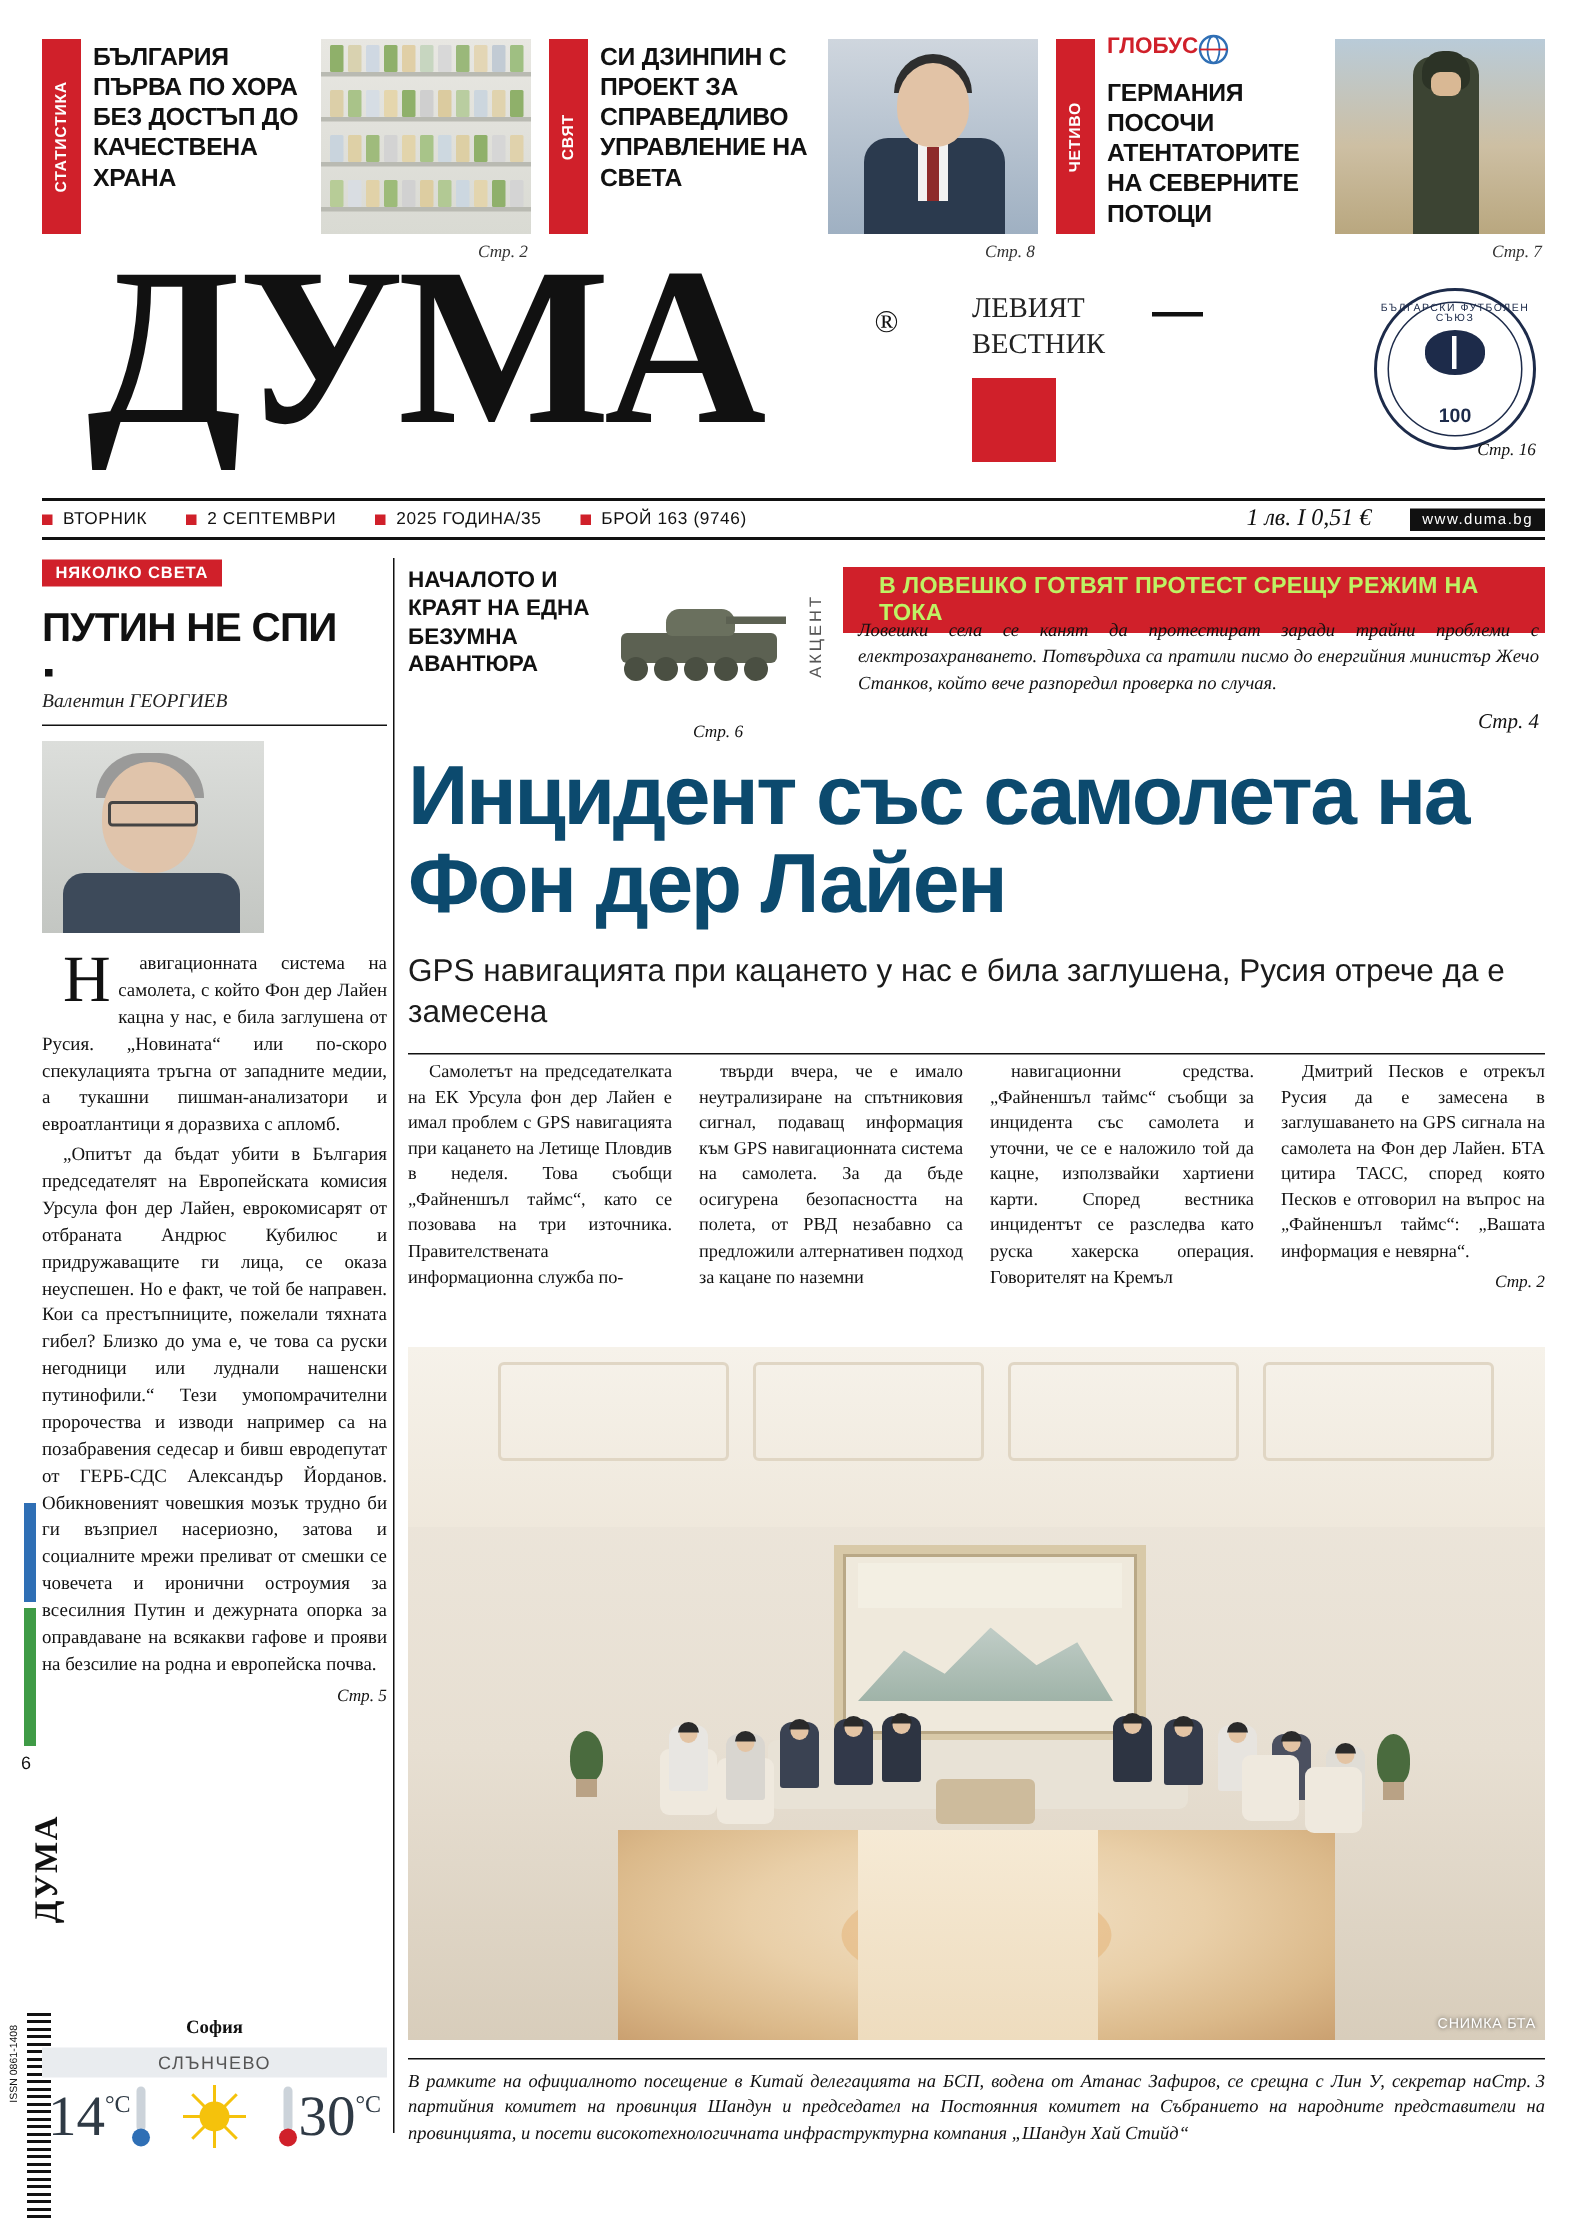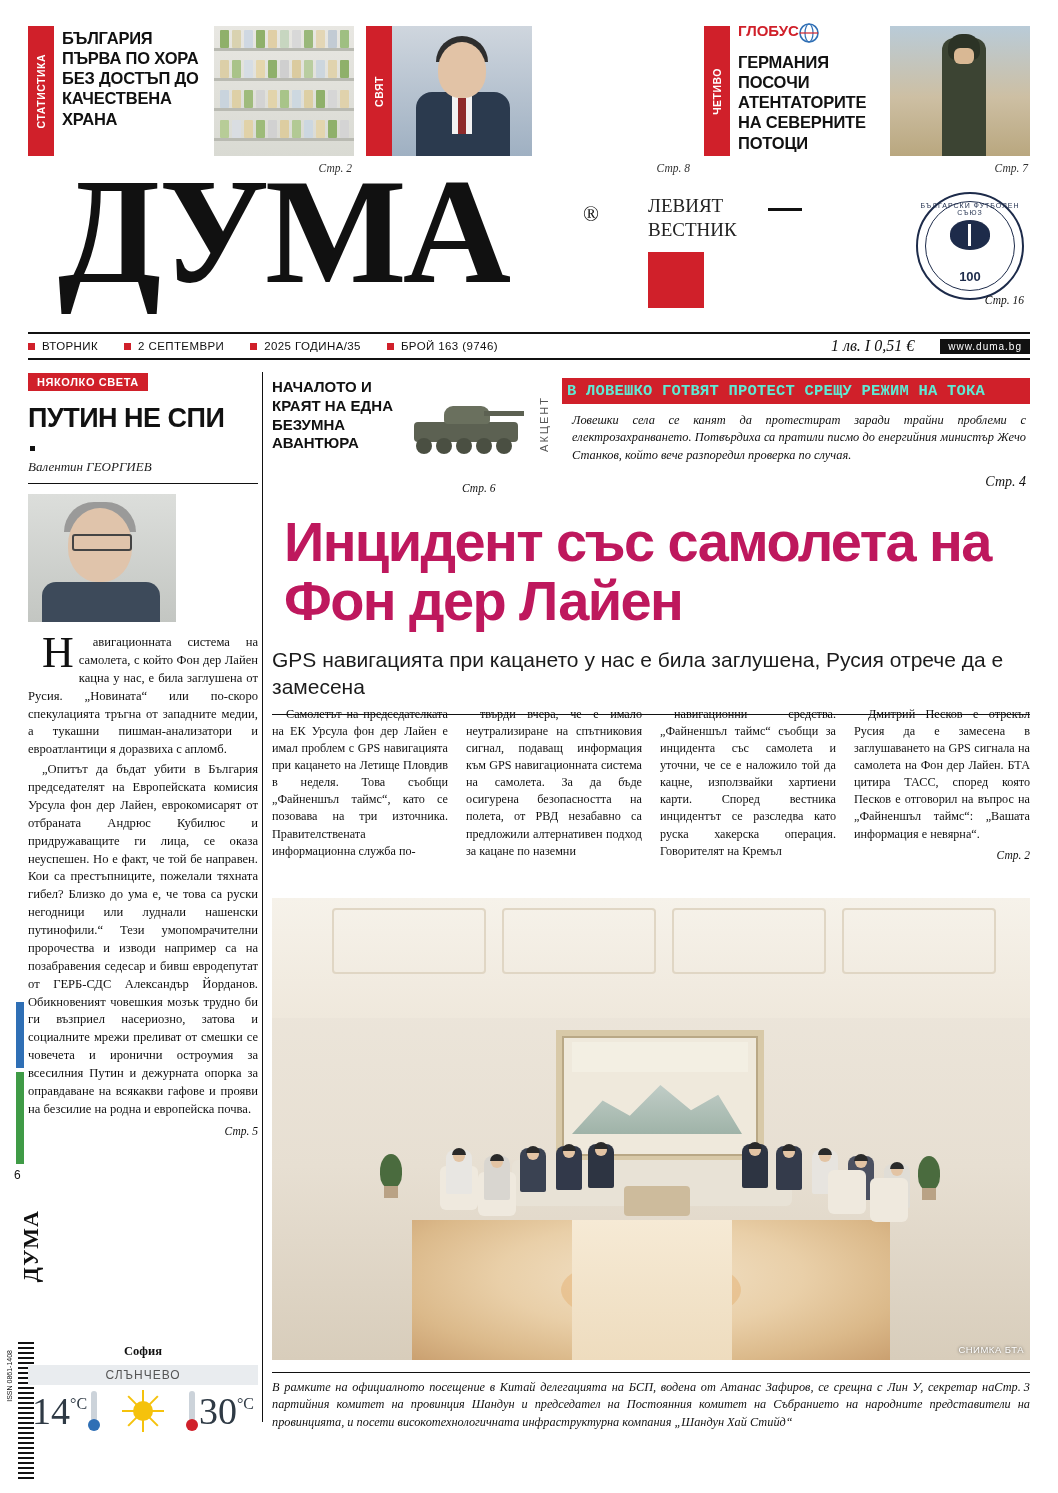--- a/index.html
+++ b/index.html
@@ -183,37 +183,37 @@
   .pg6{position:absolute;left:190px;top:104px;font-style:italic;font-size:11.5px;}
 
   .akcent{position:absolute;left:532px;top:378px;width:498px;height:110px;}
   .akcent .vt{
     position:absolute;left:0;top:0;width:24px;height:92px;
     display:flex;align-items:center;justify-content:center;color:#555;
     font-family:"Liberation Sans",sans-serif;font-size:11px;letter-spacing:2px;
   }
   .akcent .vt span{writing-mode:vertical-rl;transform:rotate(180deg);}
   .akcent .hdr{
-    position:absolute;left:30px;top:0;right:0;background:#d0202a;color:#5eead4;
-    font-family:Liberation Mono, monospace;font-weight:bold;font-size:15.5px;
-    padding:4px 5px;text-transform:uppercase;letter-spacing:.2px;
+    position:absolute;left:30px;top:0;right:0;background:#d0202a;color:#bef264;
+    font-family:Liberation Sans, sans-serif;font-weight:bold;font-size:15.5px;
+    padding:4px 24px;text-transform:uppercase;letter-spacing:.2px;
   }
   .akcent .lead{
     position:absolute;left:40px;top:34px;right:4px;
     font-style:italic;font-size:12.4px;line-height:1.4;text-align:justify;color:#111;
   }
   .pg4{position:absolute;right:4px;top:96px;font-style:italic;font-size:14px;}
 
   
   .mainhead{
     position:absolute;left:272px;top:500px;width:758px;
   }
   .mainhead h1{
-    margin:12px;font-family:"Liberation Sans",sans-serif;font-weight:bold;
-    font-size:56px;line-height:1.06;letter-spacing:-1.6px;color:#be185d;
+    margin:0;font-family:"Liberation Sans",sans-serif;font-weight:bold;
+    font-size:56px;line-height:1.06;letter-spacing:-1.6px;color:#0c4a6e;
   }
   .subhead{
     margin-top:16px;font-family:"Liberation Sans",sans-serif;font-size:21px;
     line-height:1.28;color:#1b1b1b;
   }
   .rule-under{border-top:1px solid #111;margin-top:14px;}
 
   
   .cols{
     position:absolute;left:272px;top:706px;width:758px;
@@ -336,20 +336,21 @@
             <b style="left:126px;top:94px;background:#d4d4d4"></b>
         </div>
       </div>
       <div class="pg">Стр. 2</div>
     </div>
 
     <div class="teaser">
       <div class="vtag">
           <span>СВЯТ</span>
         </div>
+      <div class="ttext">СИ ДЗИНПИН С ПРОЕКТ ЗА СПРАВЕДЛИВО УПРАВЛЕНИЕ НА СВЕТА</div>
       <div class="timg">
         <div class="portrait">
           <div class="body"></div>
             <div class="shirt"></div>
             <div class="tie"></div>
           <div class="hair"></div>
             <div class="head"></div>
         </div>
       </div>
       <div class="pg">Стр. 8</div>

